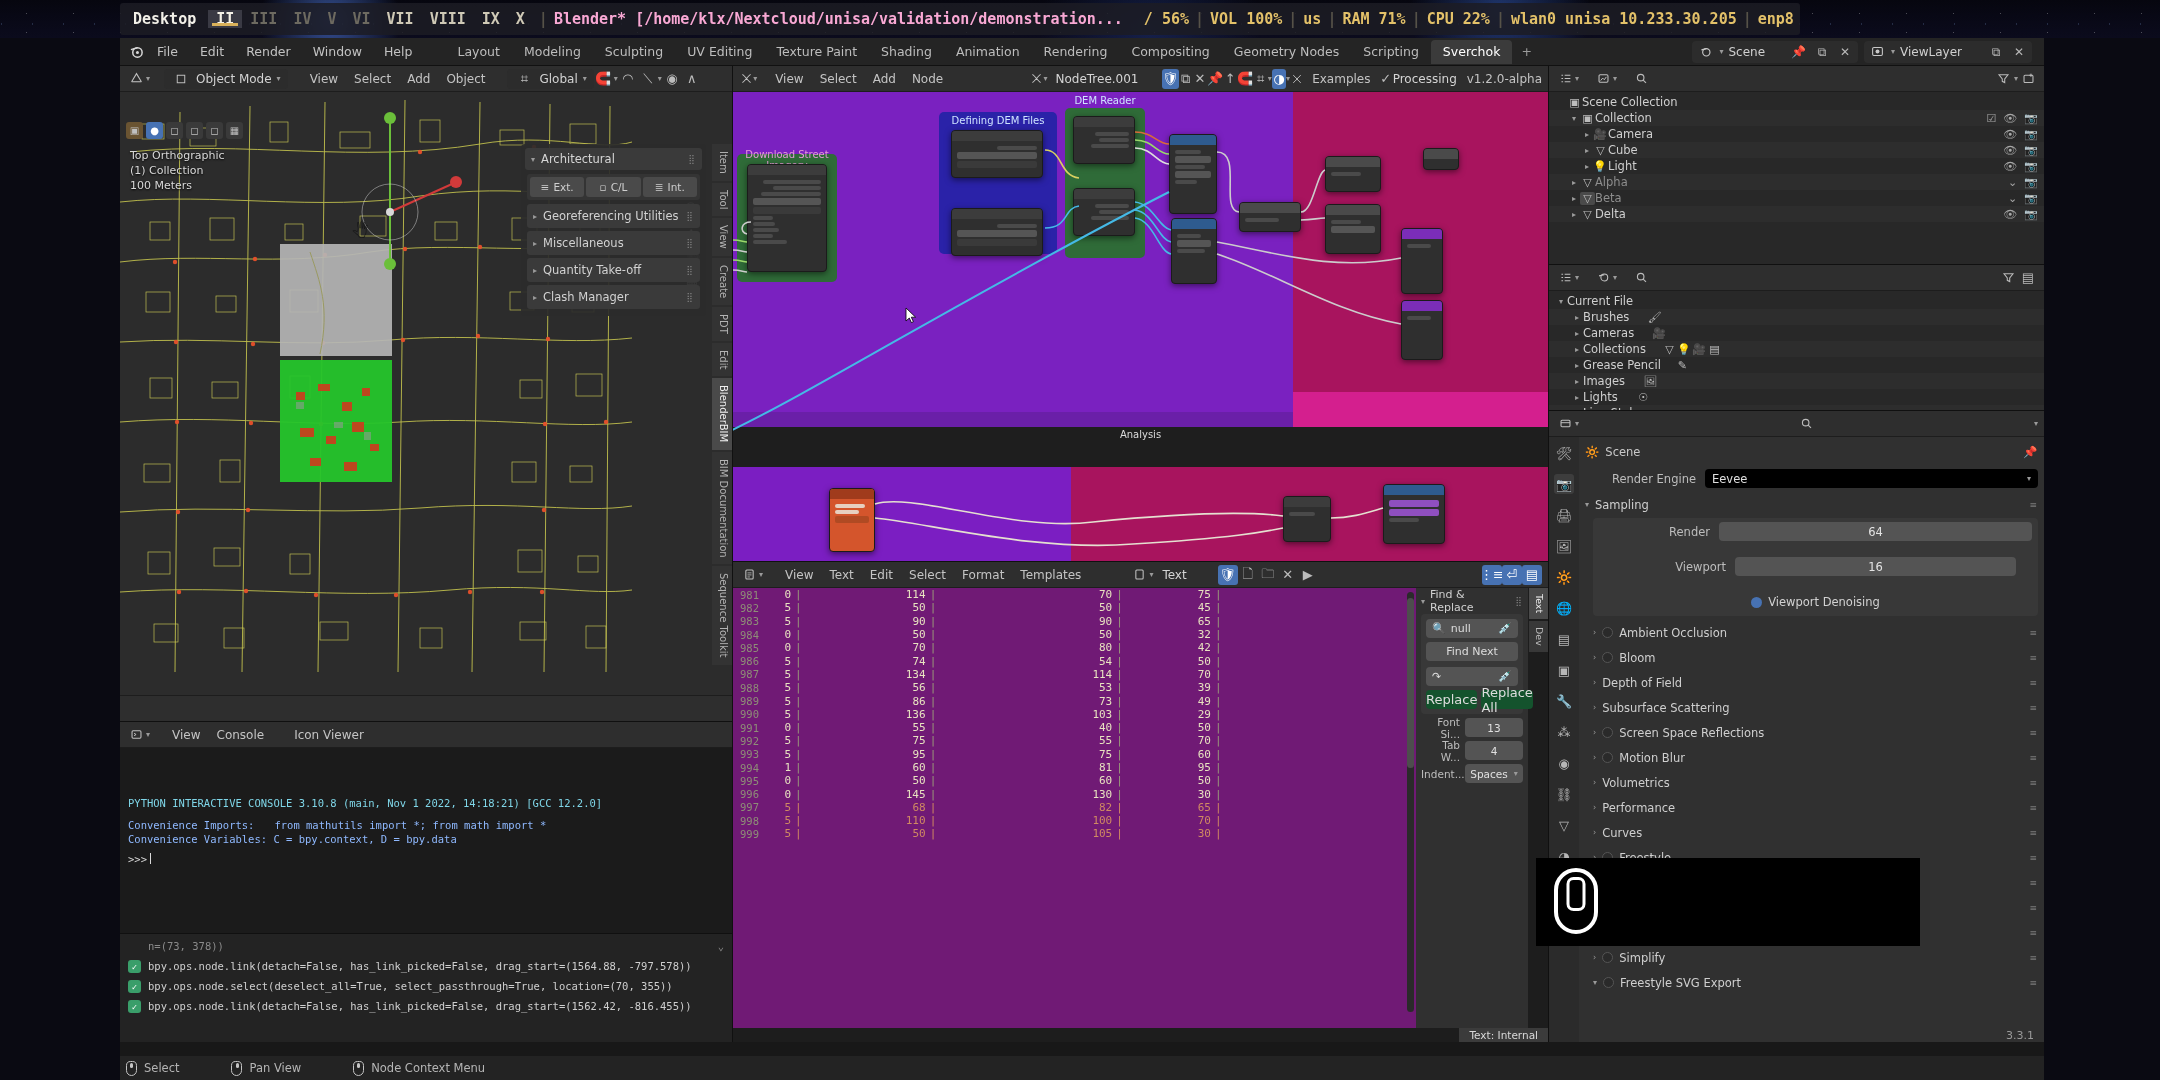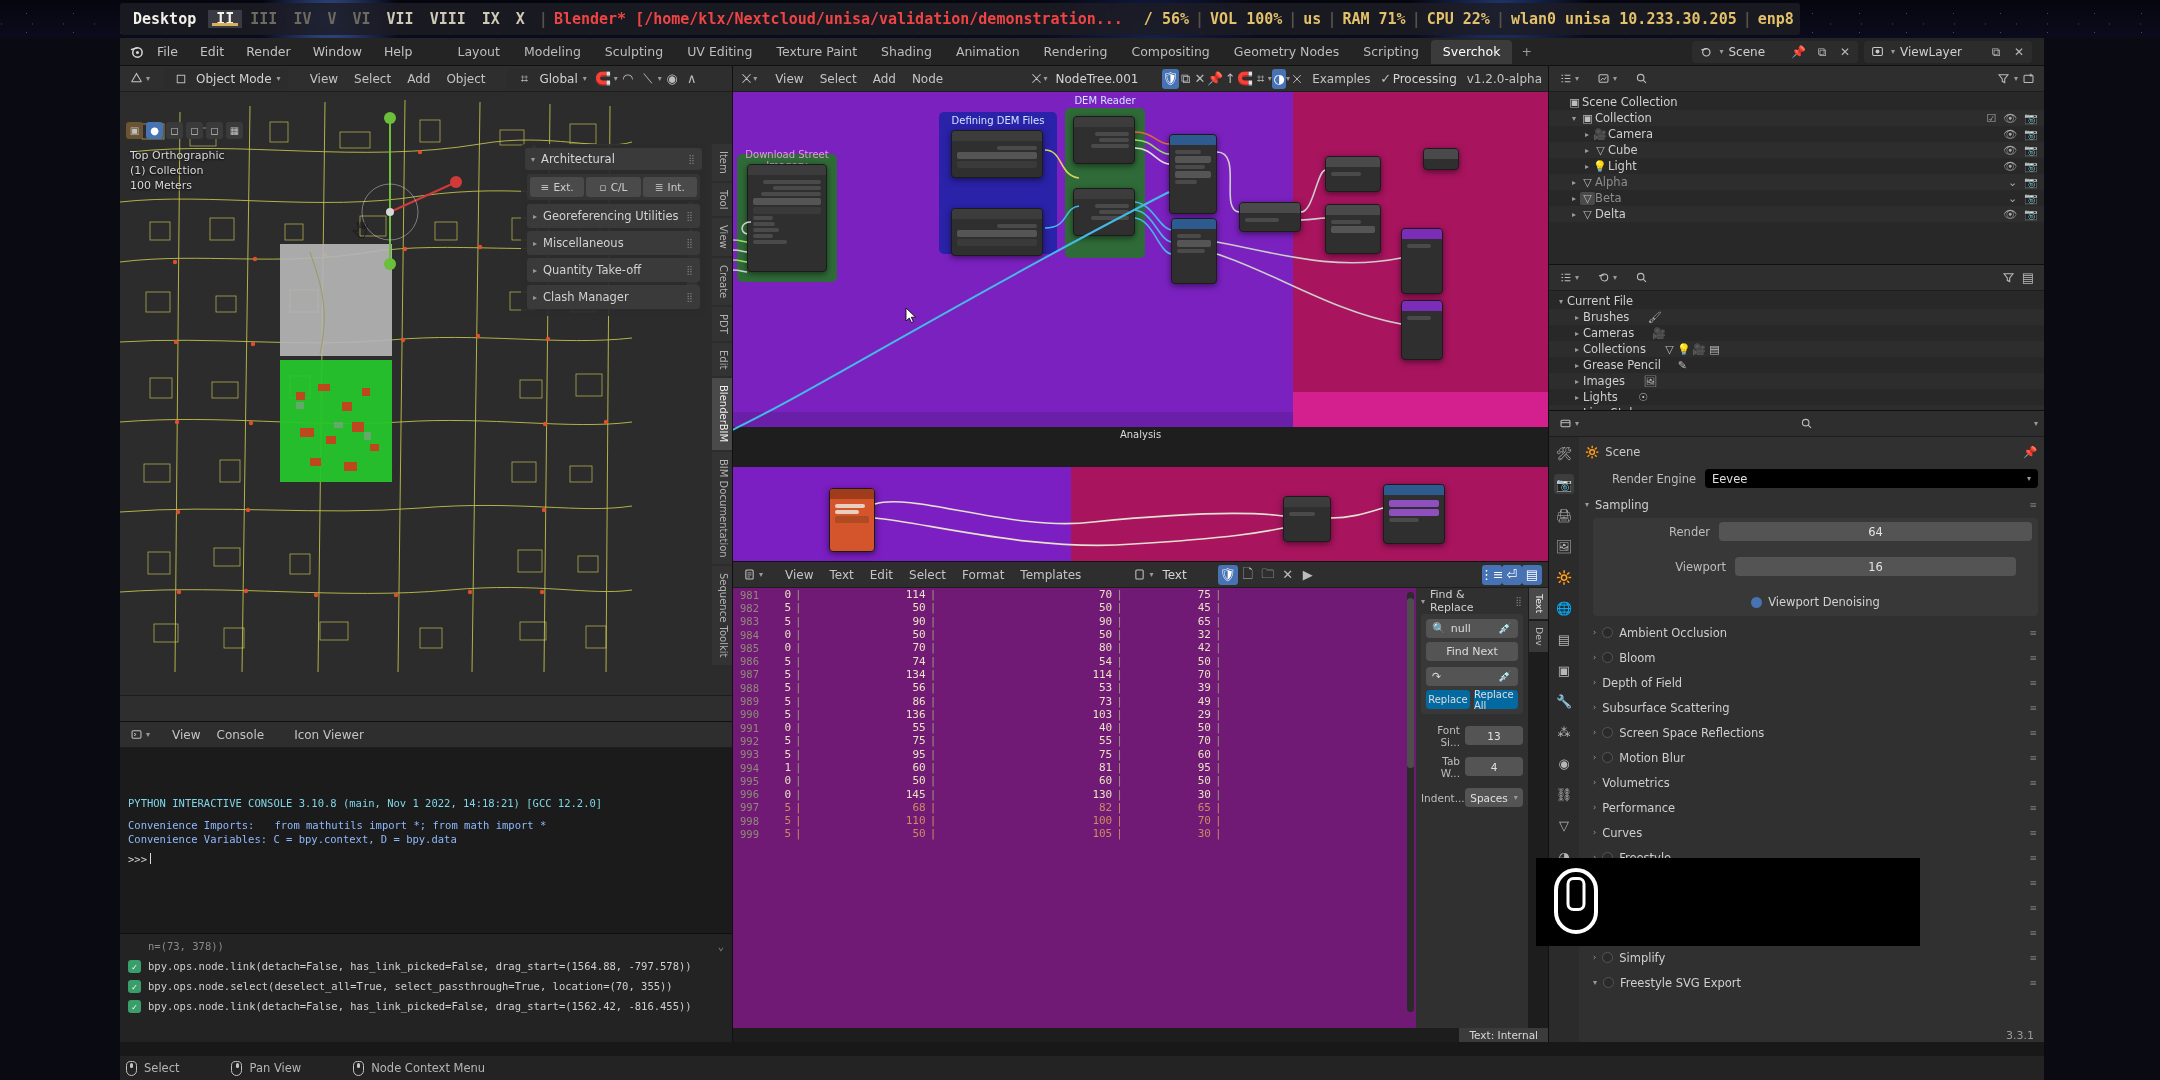--- a/index.html
+++ b/index.html
@@ -29,21 +29,21 @@
     font-family:"DejaVu Sans Mono","Liberation Mono",monospace;
     font-weight:bold; font-size:15px; white-space:nowrap; }
   .tb-item { padding:0 7px; height:32px; display:flex; align-items:center; color:#a9a293; }
   .tb-item.desktop { color:#f2f0e8; padding-right:12px; }
   .tb-tag { color:#6d6a60; padding:0 8px; }
   .tb-tag.on { color:#f5f2e7; position:relative; background:#3a3a44; }
   .tb-tag.on::after{ content:""; position:absolute; left:4px; right:4px; bottom:2px;
     height:3px; background:#d9b15a; }
   .tb-tag.used { color:#cfc9b6; }
   .tb-sep { color:#565248; padding:0 6px; }
-  .tb-text { color:#ef4444; }
+  .tb-text { color:#f9a8d4; }
   .tb-yellow { color:#e3c169; }
 
   
   .blender { position:absolute; left:120px; top:38px; width:1924px; height:1028px;
     background:#181818; color:#c6c6c6; font-size:12px; }
 
   
   .appbar { height:28px; background:#242424; display:flex; align-items:center;
     padding:0 6px; gap:0; border-bottom:1px solid #111; }
   .blender-logo { width:20px; height:20px; display:flex; align-items:center; justify-content:center;
@@ -212,23 +212,23 @@
   .te-scroll i { position:absolute; left:0; top:6px; width:7px; height:170px; background:#4d4d4d; border-radius:4px; display:block;}
   .te-side { position:absolute; right:20px; top:26px; width:112px; bottom:14px;
     background:#303030; padding:4px 5px; }
   .ts-hdr { display:flex; align-items:center; gap:5px; color:#d0d0d0; font-size:11px; height:18px;}
   .ts-box { background:#383838; border-radius:4px; padding:5px; margin-top:4px;}
   .ts-inp { display:flex; align-items:center; gap:5px; height:19px; background:#545454;
     border-radius:4px; padding:0 6px; color:#ddd; font-size:11px;}
   .ts-btn { height:19px; background:#545454; border-radius:4px; display:flex; align-items:center;
     justify-content:center; color:#ddd; font-size:11px; margin-top:4px;}
   .ts-two { display:flex; gap:4px; margin-top:4px;}
-  .ts-two > div { flex:1; height:19px; background:#0369a1; border-radius:4px; display:flex;
-    align-items:center; justify-content:center; color:#ddd; font-size:10px;}
-  .ts-field { display:flex; align-items:center; height:19px; margin-top:12px;justify-content:flex-end; }
+  .ts-two > div { flex:1; height:19px; background:#14532d; border-radius:4px; display:flex;
+    align-items:center; justify-content:center; color:#ddd; font-size:13px;}
+  .ts-field { display:flex; align-items:center; height:19px; margin-top:4px;justify-content:flex-end; }
   .ts-field .l { width:44px; color:#bdbdbd; font-size:10.5px; text-align:right; padding-right:5px;}
   .ts-field .v { flex:1; height:19px; background:#545454; border-radius:4px; display:flex;
     align-items:center; justify-content:center; color:#e0e0e0; font-size:10.5px;}
   .te-vtabs { position:absolute; right:0; top:26px; width:19px; display:flex; flex-direction:column;}
   .te-vtab { writing-mode:vertical-rl; background:#383838; color:#bbb; font-size:9.5px;
     padding:6px 3px; margin-bottom:2px; text-align:center;}
   .te-vtab.active { background:#4a4a4a; color:#eee; }
   .te-status { position:absolute; right:0; bottom:0; height:14px; background:#3b3b3b;
     color:#d8d8d8; font-size:10.5px; padding:0 10px; display:flex; align-items:center;}
 

